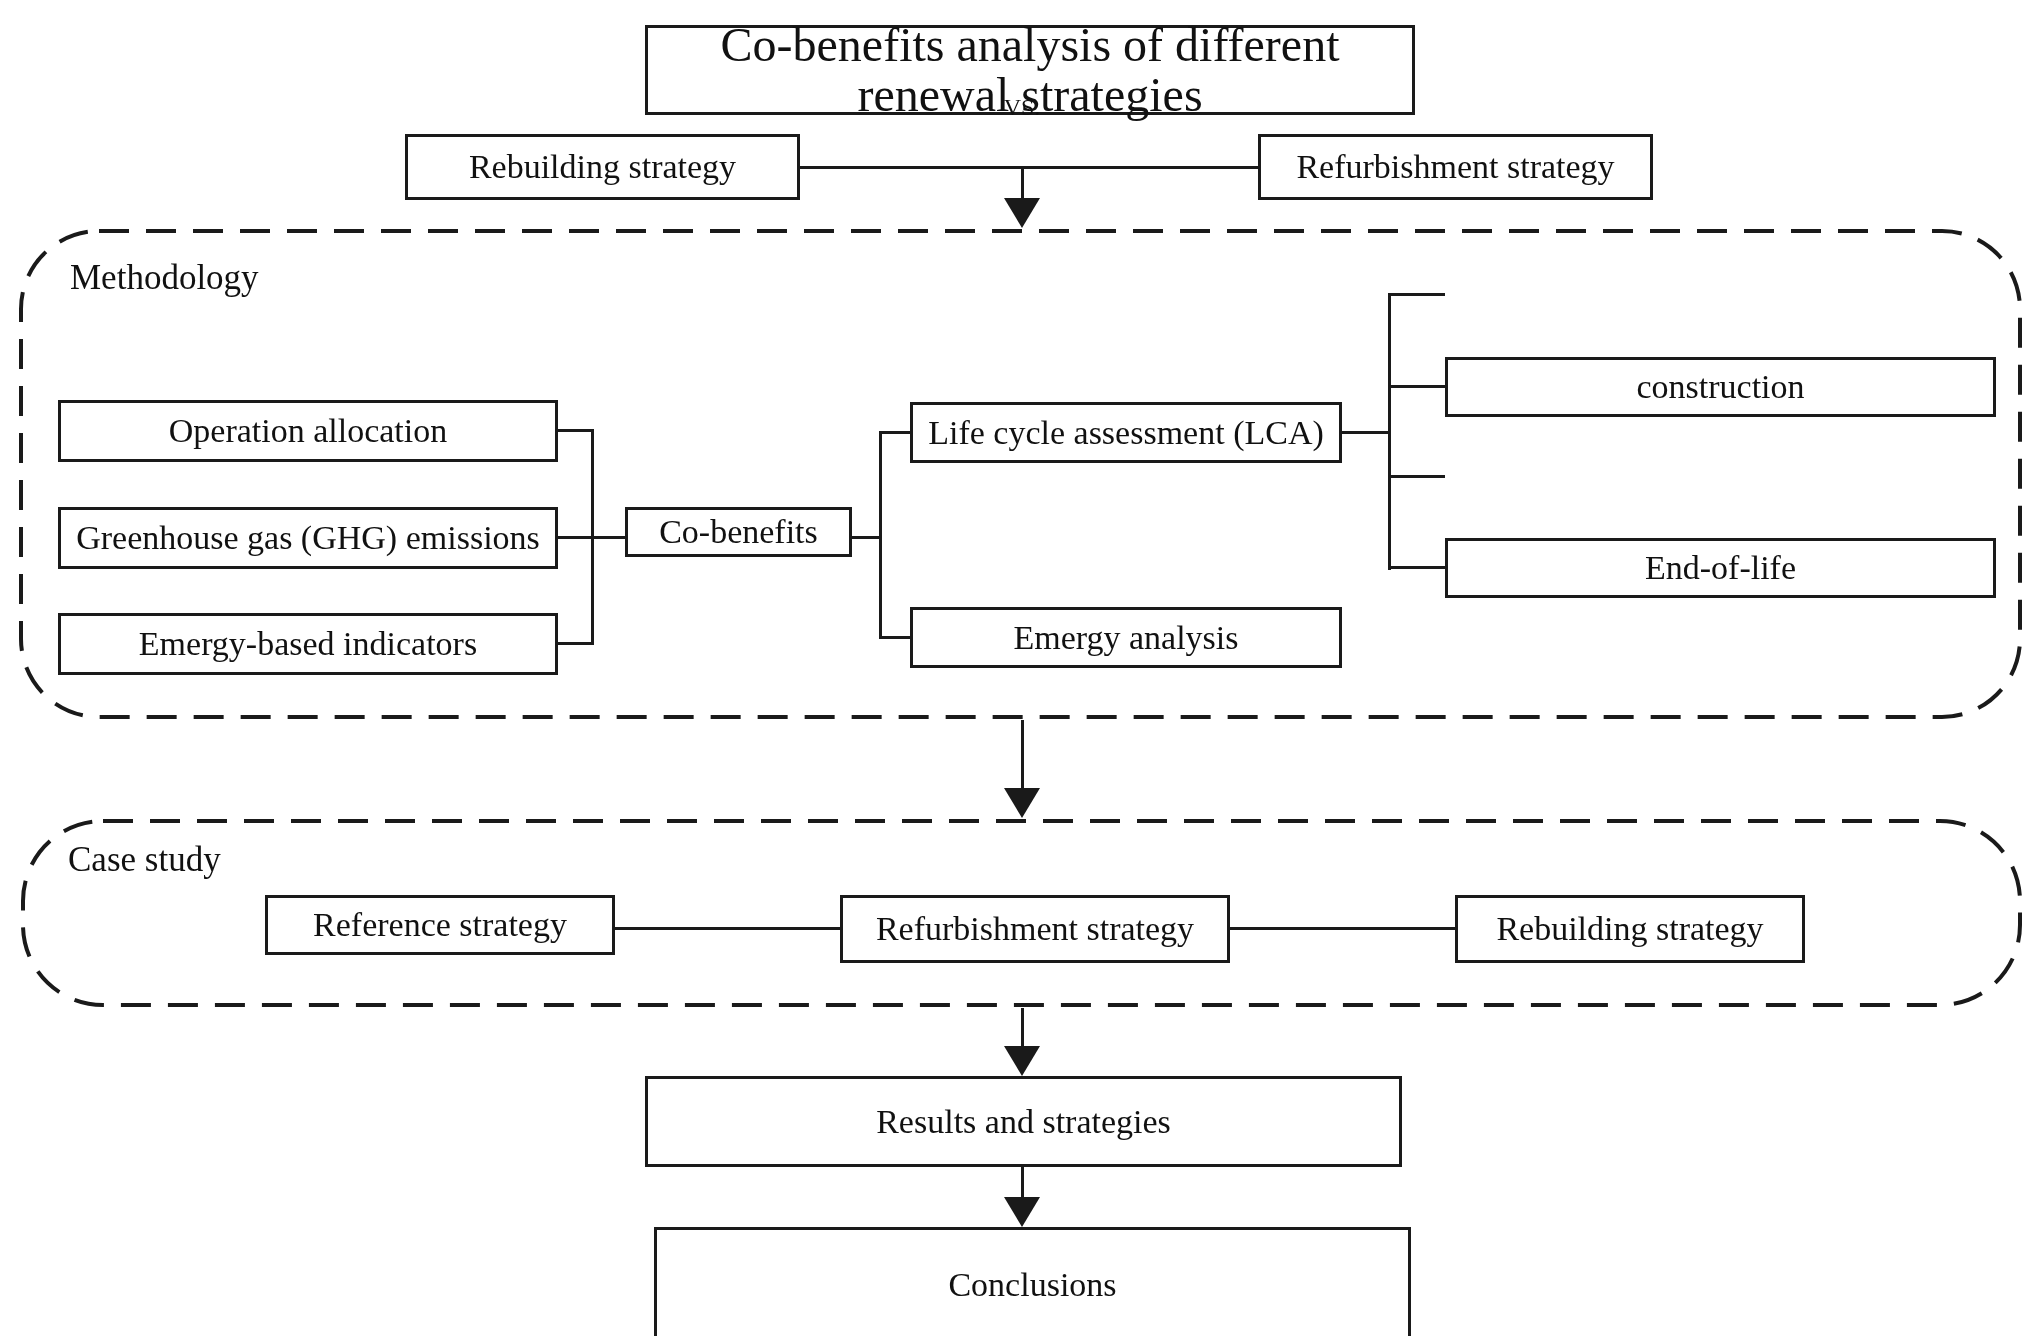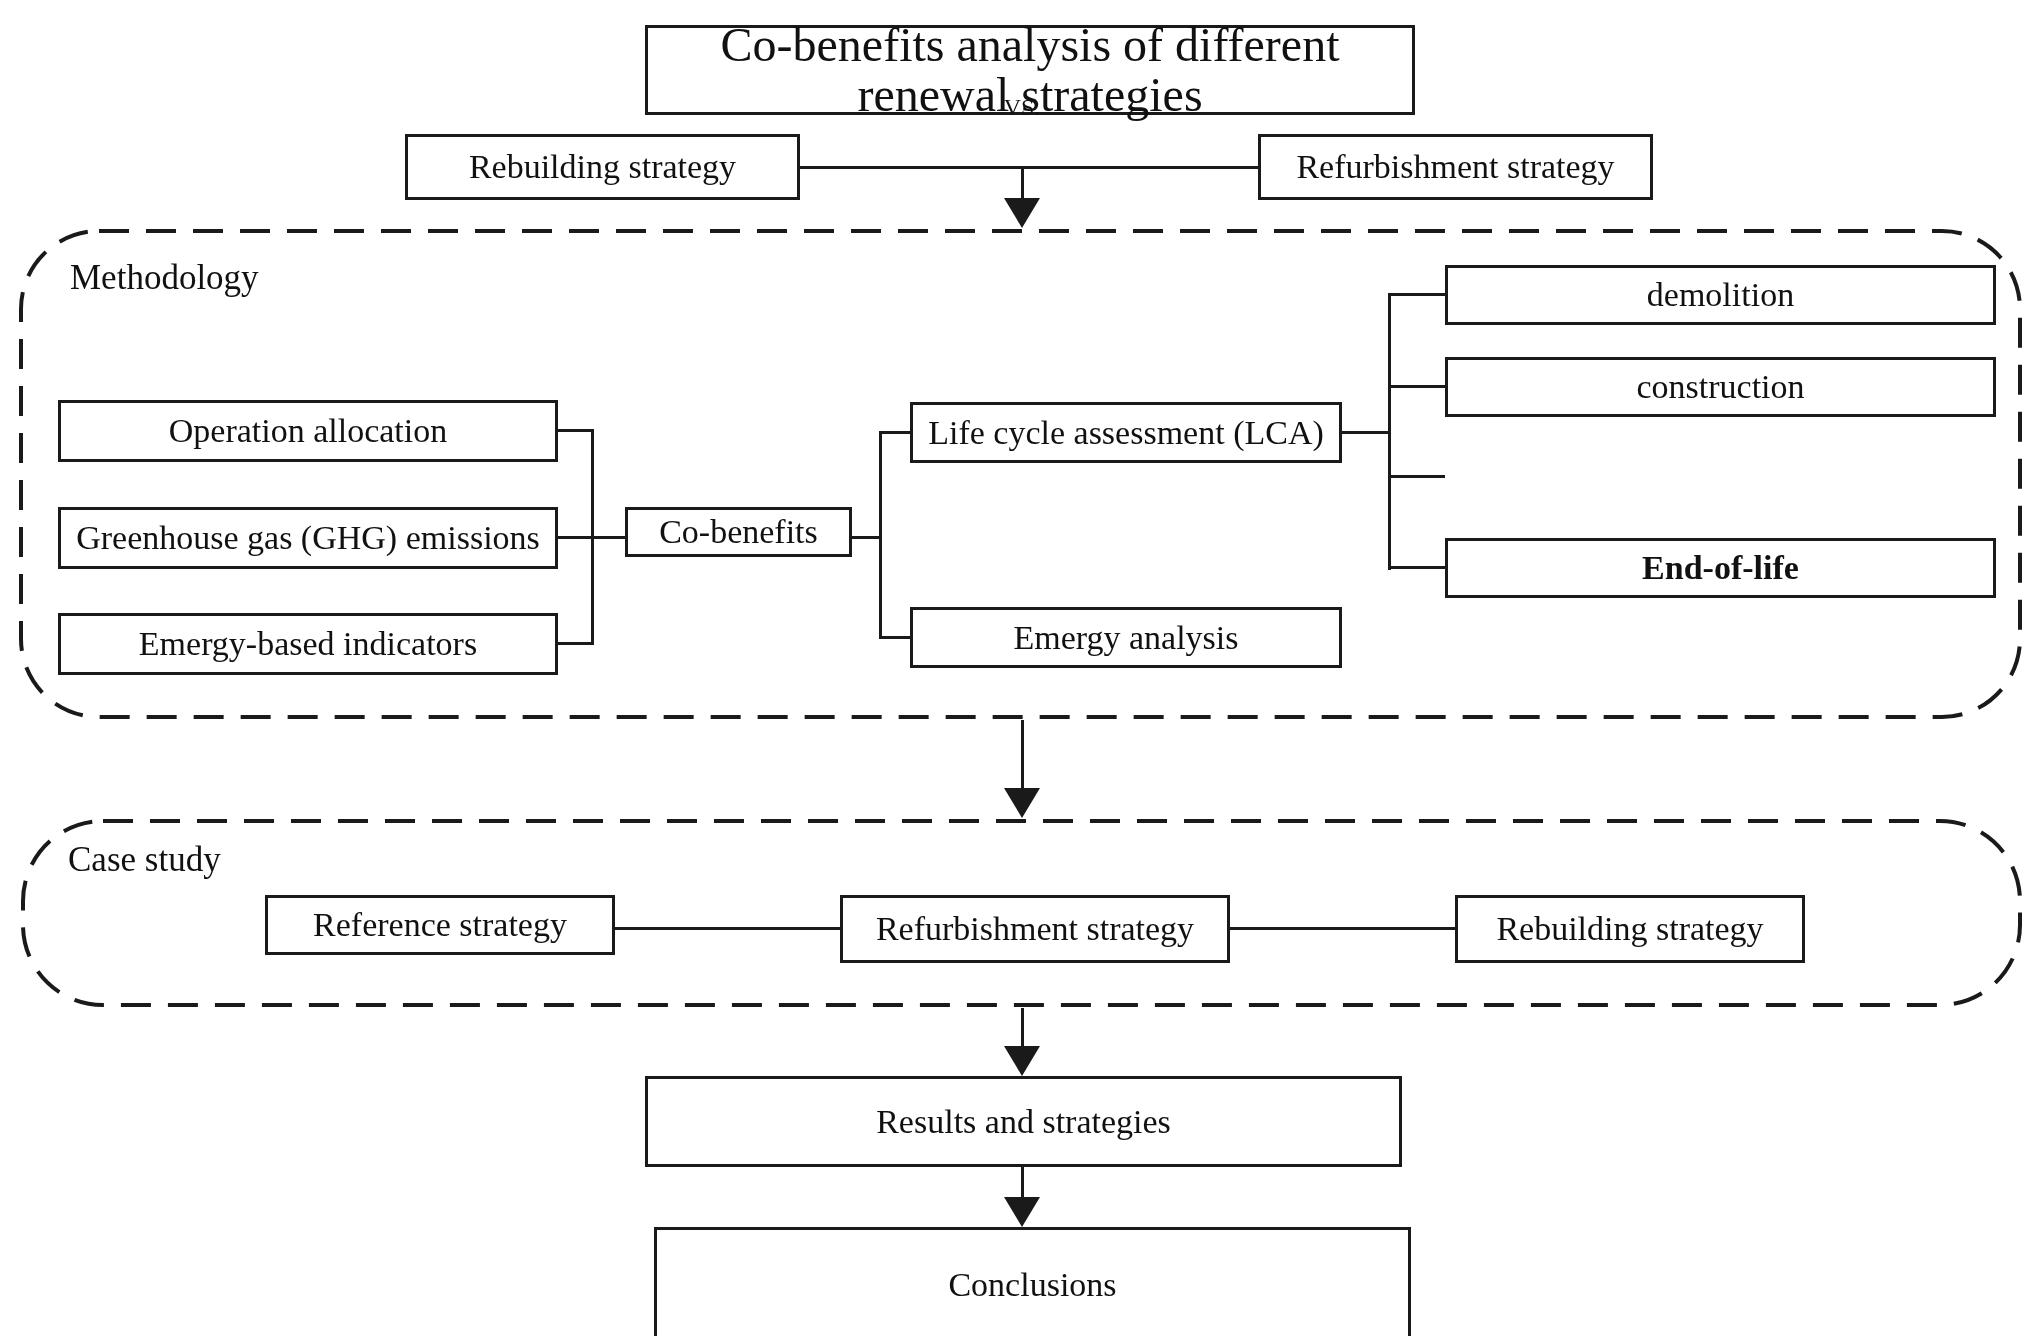--- a/index.html
+++ b/index.html
@@ -88,23 +88,22 @@
   <div class="box" style="left:910px; top:402px; width:432px; height:61px;">Life cycle assessment (LCA)</div>
   <div class="box" style="left:910px; top:607px; width:432px; height:61px;">Emergy analysis</div>
 
   <div class="hline" style="left:1342px; top:431px; width:49px;"></div>
   <div class="vline" style="left:1388px; top:293px; height:277px;"></div>
   <div class="hline" style="left:1388px; top:293px; width:57px;"></div>
   <div class="hline" style="left:1388px; top:385px; width:57px;"></div>
   <div class="hline" style="left:1388px; top:475px; width:57px;"></div>
   <div class="hline" style="left:1388px; top:566px; width:57px;"></div>
 
-  <div class="box" style="left:1445px; top:265px; width:551px; height:60px;">demolition</div>
   <div class="box" style="left:1445px; top:357px; width:551px; height:60px;">construction</div>
-  <div class="box" style="left:1445px; top:538px; width:551px; height:60px;font-weight:bold;">End-of-life</div>
+  <div class="box" style="left:1445px; top:538px; width:551px; height:60px;">End-of-life</div>
 
   <div class="vline" style="left:1021px; top:720px; height:70px;"></div>
   <div class="arrowhead" style="left:1004px; top:788px;"></div>
 
   <svg class="group-svg" style="left:20px; top:818px;" width="2003" height="190">
     <rect x="3" y="3" width="1997" height="184" rx="80" ry="80" fill="none" stroke="#1a1a1a" stroke-width="4" stroke-dasharray="30 17"></rect>
   </svg>
   <div class="group-label" style="left:68px; top:840px;">Case study</div>
 
   <div class="box" style="left:265px; top:895px; width:350px; height:60px;">Reference strategy</div>

